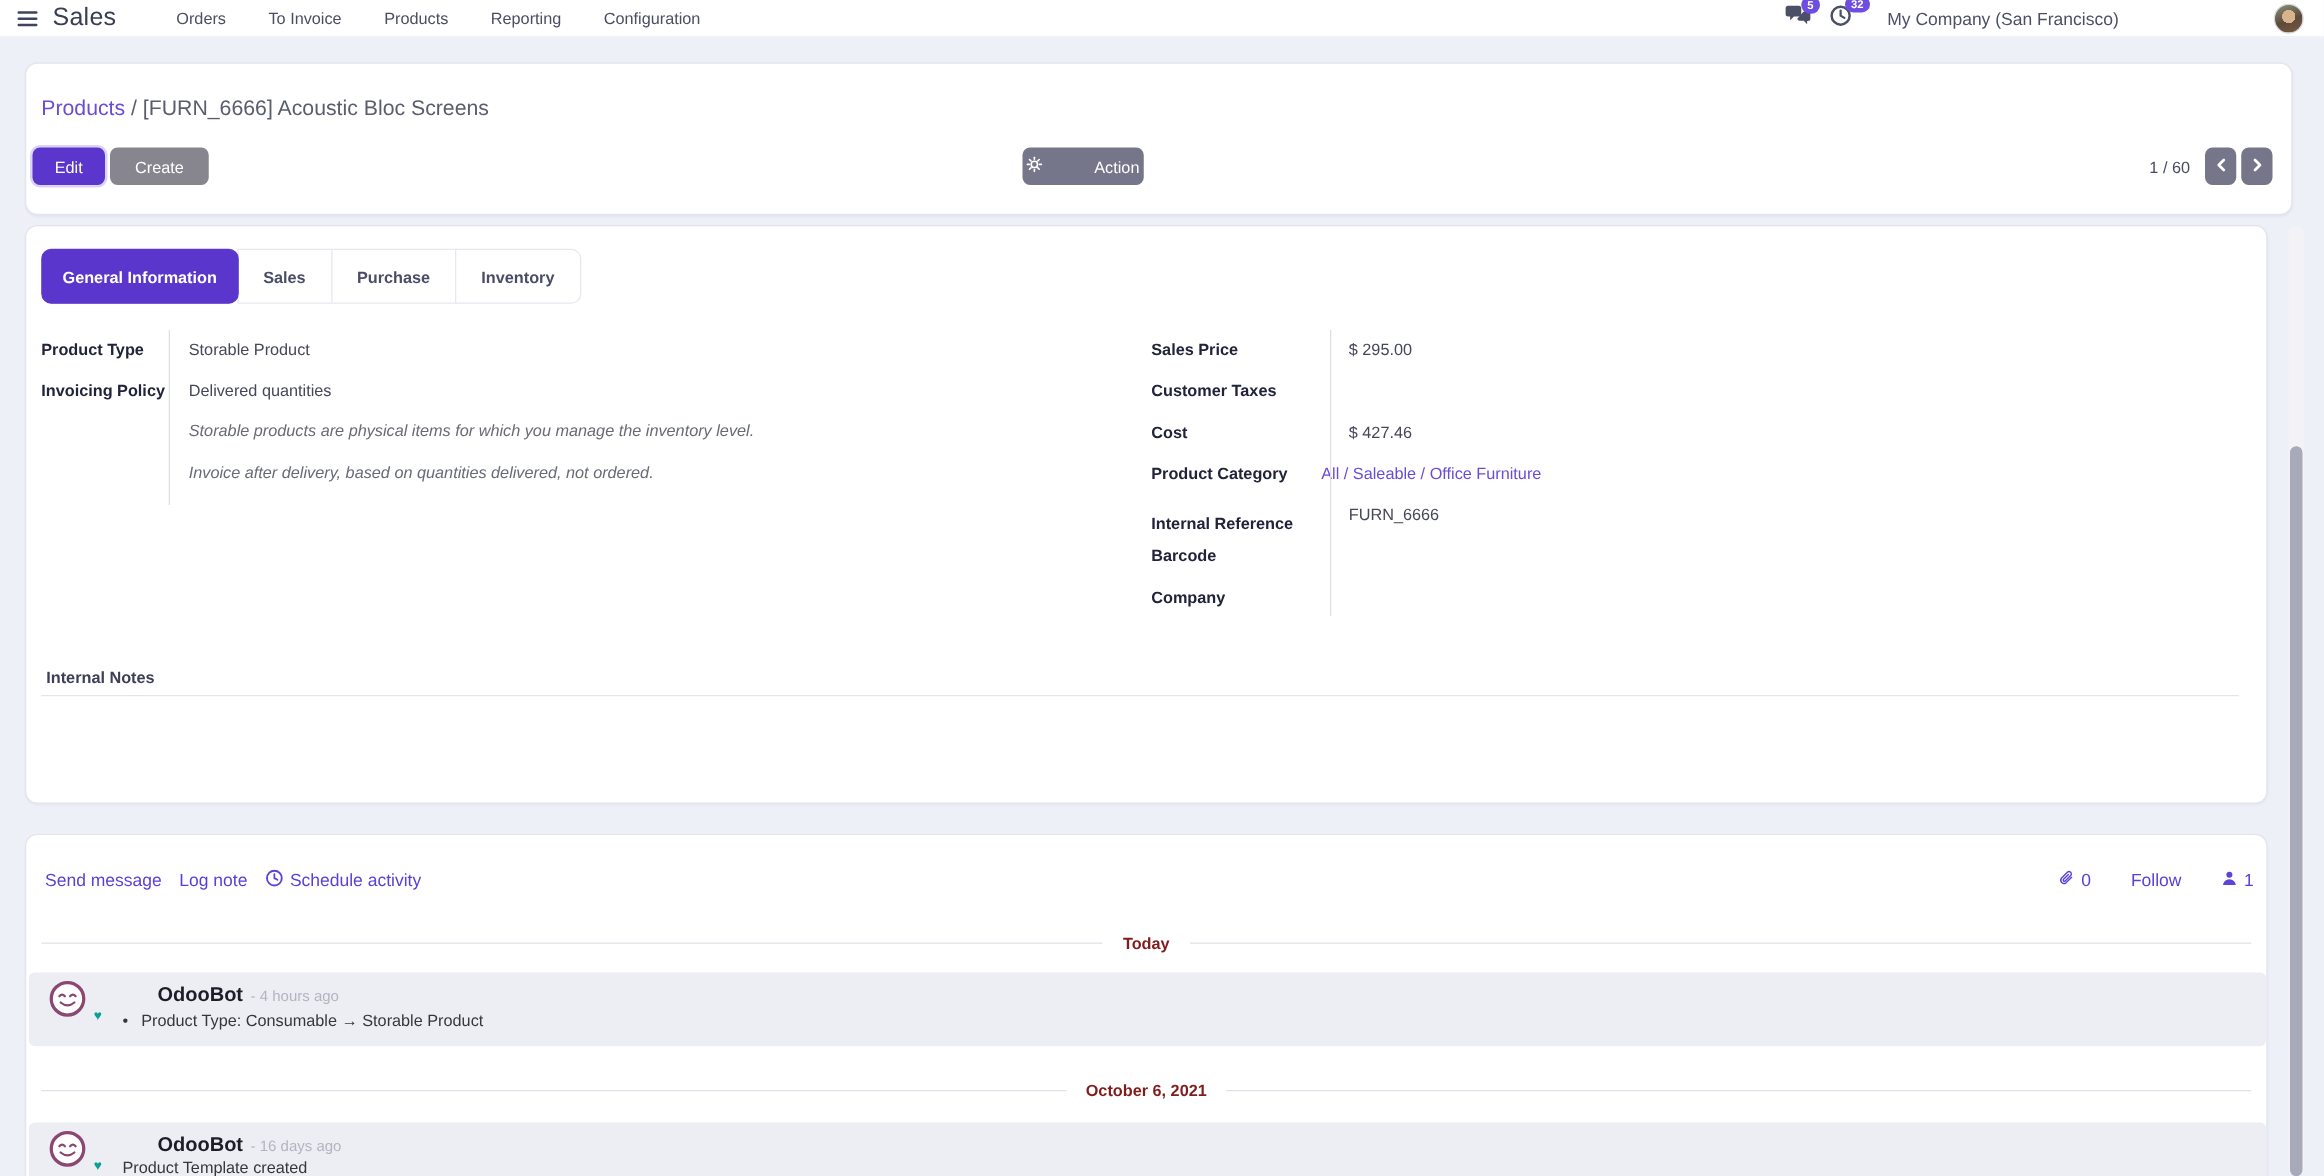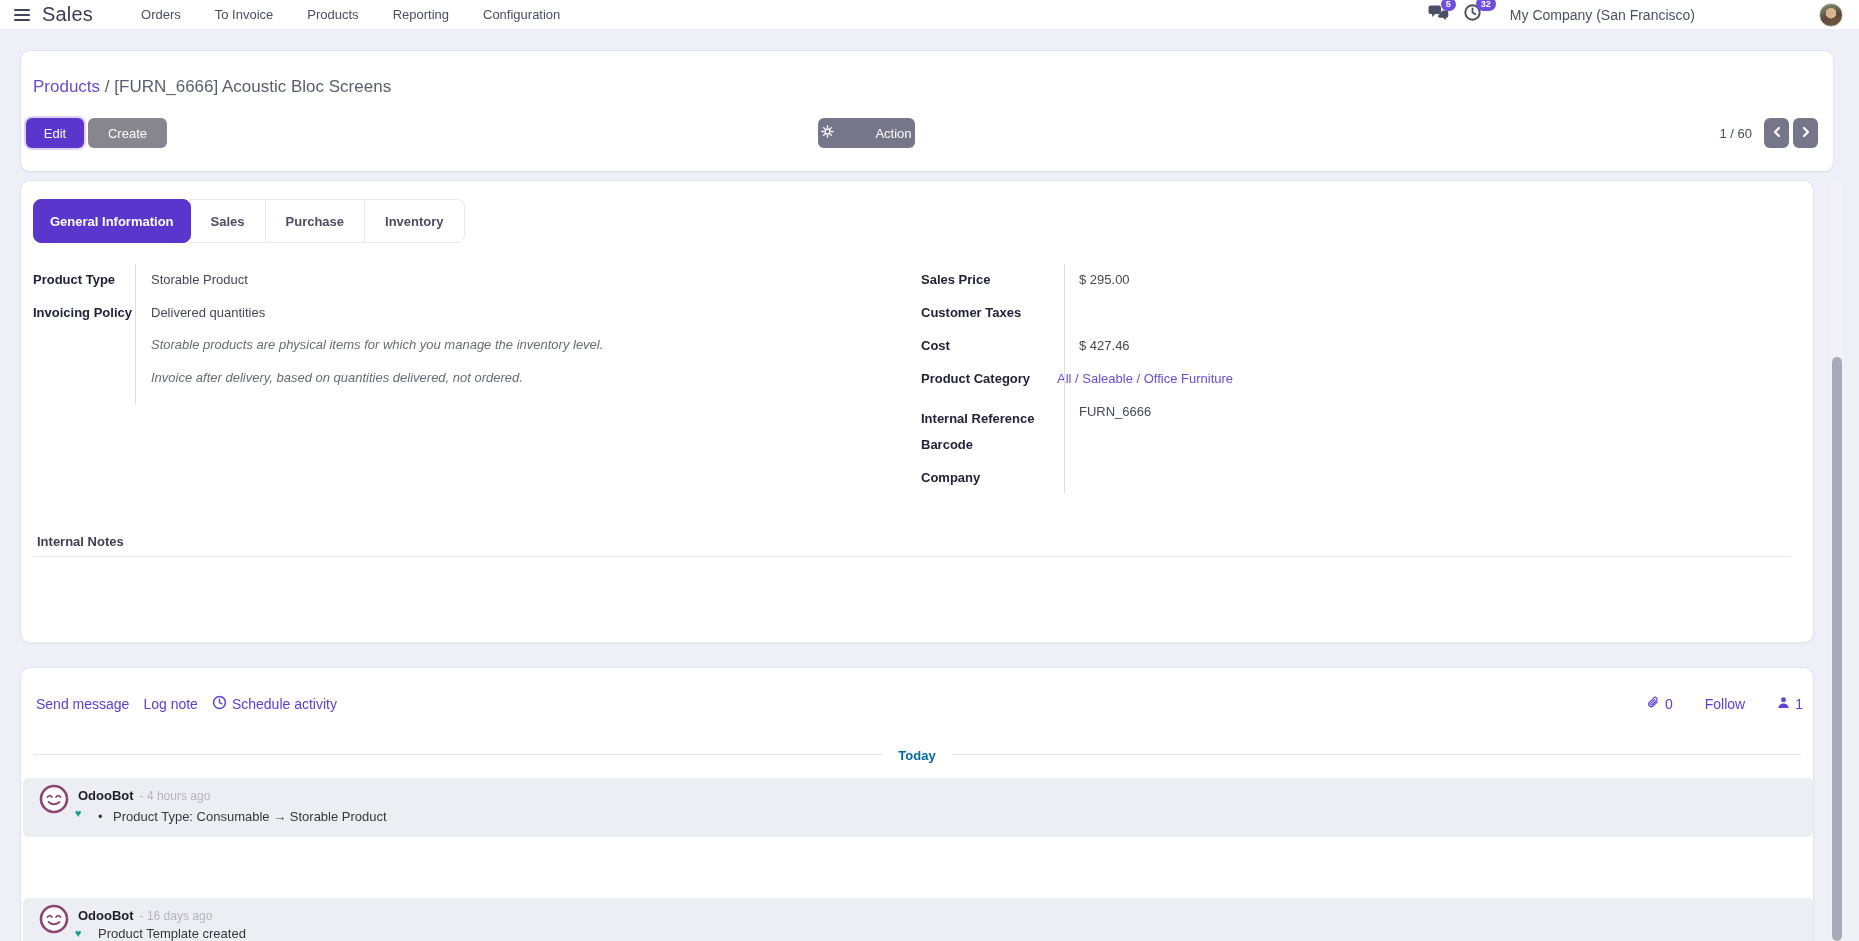--- a/index.html
+++ b/index.html
@@ -60,26 +60,26 @@
   .vrule{position:absolute;width:1px;background:#dcdee6;}
   .notes-title{position:absolute;left:16px;top:353px;font-size:13px;font-weight:700;color:#3c3f55;}
   .notes-hr{position:absolute;left:12px;top:375px;width:1758px;border-top:1px solid #e4e5ec;}
 
   
   #chatter{left:20px;top:667px;width:1794px;height:275px;border-bottom:none;border-radius:10px 10px 0 0;overflow:hidden;}
   .chat-tools-left{position:absolute;left:15px;top:27px;display:flex;align-items:center;gap:14px;}
   .chat-tools-right{position:absolute;right:10px;top:27px;display:flex;align-items:center;gap:32px;}
   .chat-link{font-size:14px;color:#5b3fd6;cursor:pointer;display:flex;align-items:center;gap:5px;white-space:nowrap;}
   .thread-divider{position:absolute;left:12px;width:1768px;border-top:1px solid #dfe1e8;text-align:center;}
-  .thread-divider span{position:relative;top:-9px;background:#fff;padding:0 16px;font-size:13px;font-weight:700;color:#0369a1;}
+  .thread-divider span{position:relative;top:-9px;background:#fff;padding:0 16px;font-size:13px;font-weight:700;color:#7f1d1d;}
   .bubble{position:absolute;left:2px;width:1790px;background:#edeef4;border-radius:5px;}
   .msg-avatar{position:absolute;left:16px;top:6px;width:30px;height:30px;}
   .msg-heart{position:absolute;left:36px;top:24px;font-size:11px;color:var(--teal);line-height:1;}
   .msg-head{position:absolute;left:55px;top:10px;display:flex;align-items:baseline;gap:6px;}
-  .msg-author{font-size:13px;font-weight:700;color:#1b1d27;}
+  .msg-author{font-size:16px;font-weight:700;color:#1b1d27;margin-left:48px;}
   .msg-time{font-size:12px;color:#b2b5c1;}
   .msg-body{position:absolute;left:75px;top:31px;font-size:13px;color:#35373f;white-space:nowrap;}
   .msg-body.bulleted::before{content:"•";display:inline-block;width:15px;color:#35373f;}
 
   
   #scrollbar{position:absolute;left:1831px;top:180px;width:12px;height:761px;background:#f3f3f7;border-radius:7px;}
   #scrollbar .thumb{position:absolute;left:1px;top:177px;width:10px;height:584px;background:#a8aaba;border-radius:6px;cursor:pointer;}
 </style>
 </head>
 <body>
@@ -252,20 +252,23 @@
       </svg>
       <span class="msg-heart">♥</span>
     </span>
     <span class="msg-head">
       <span class="msg-author">OdooBot</span>
       <span class="msg-time">- 4 hours ago</span>
     </span>
     <span class="msg-body bulleted">Product Type: Consumable → Storable Product</span>
   </div>
 
+  <div class="thread-divider" style="top:204px">
+    <span>October 6, 2021</span>
+  </div>
 
   <div class="bubble" style="top:230px;height:60px">
     <span class="msg-avatar">
       <svg viewBox="0 0 30 30" width="30" height="30">
         <circle cx="15" cy="15" r="13" fill="#fff" stroke="#8c4672" stroke-width="2.6"></circle>
         <path d="M8.5 13q2.2-2.6 4.4 0" fill="none" stroke="#8c4672" stroke-width="1.8" stroke-linecap="round"></path>
         <path d="M17.1 13q2.2-2.6 4.4 0" fill="none" stroke="#8c4672" stroke-width="1.8" stroke-linecap="round"></path>
         <path d="M9.5 18q5.5 4.6 11 0" fill="none" stroke="#8c4672" stroke-width="1.8" stroke-linecap="round"></path>
       </svg>
       <span class="msg-heart">♥</span>

